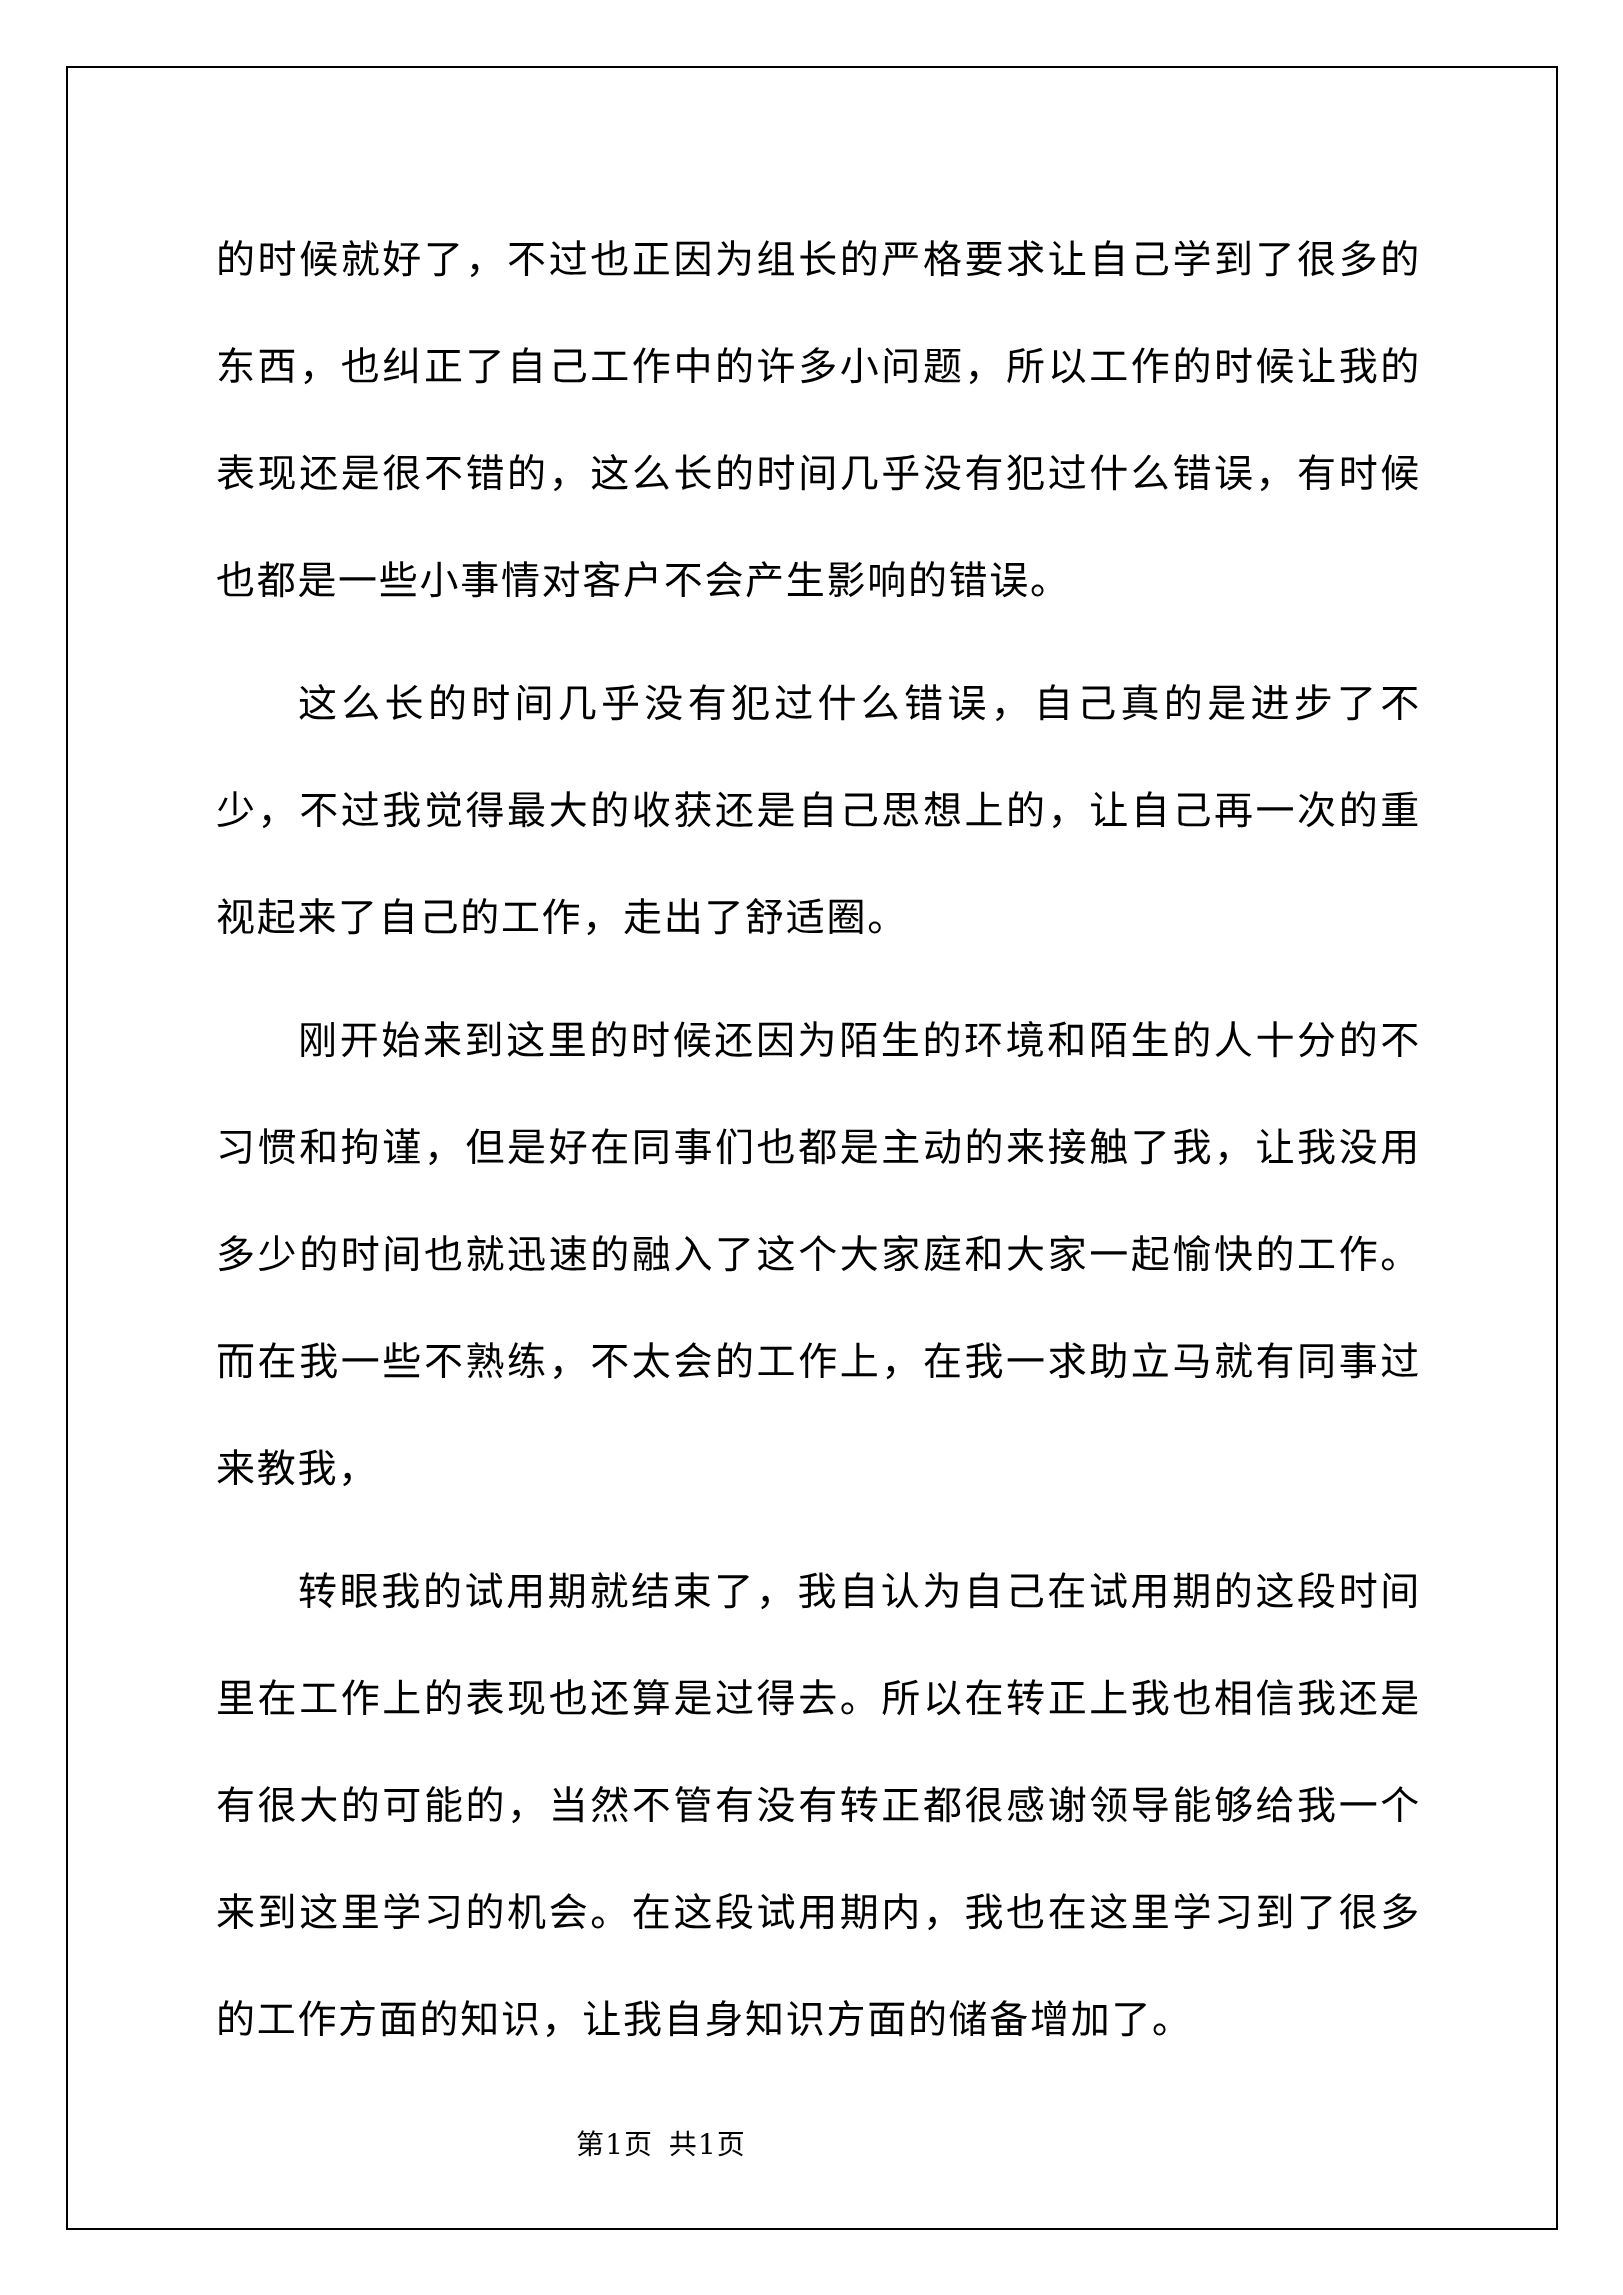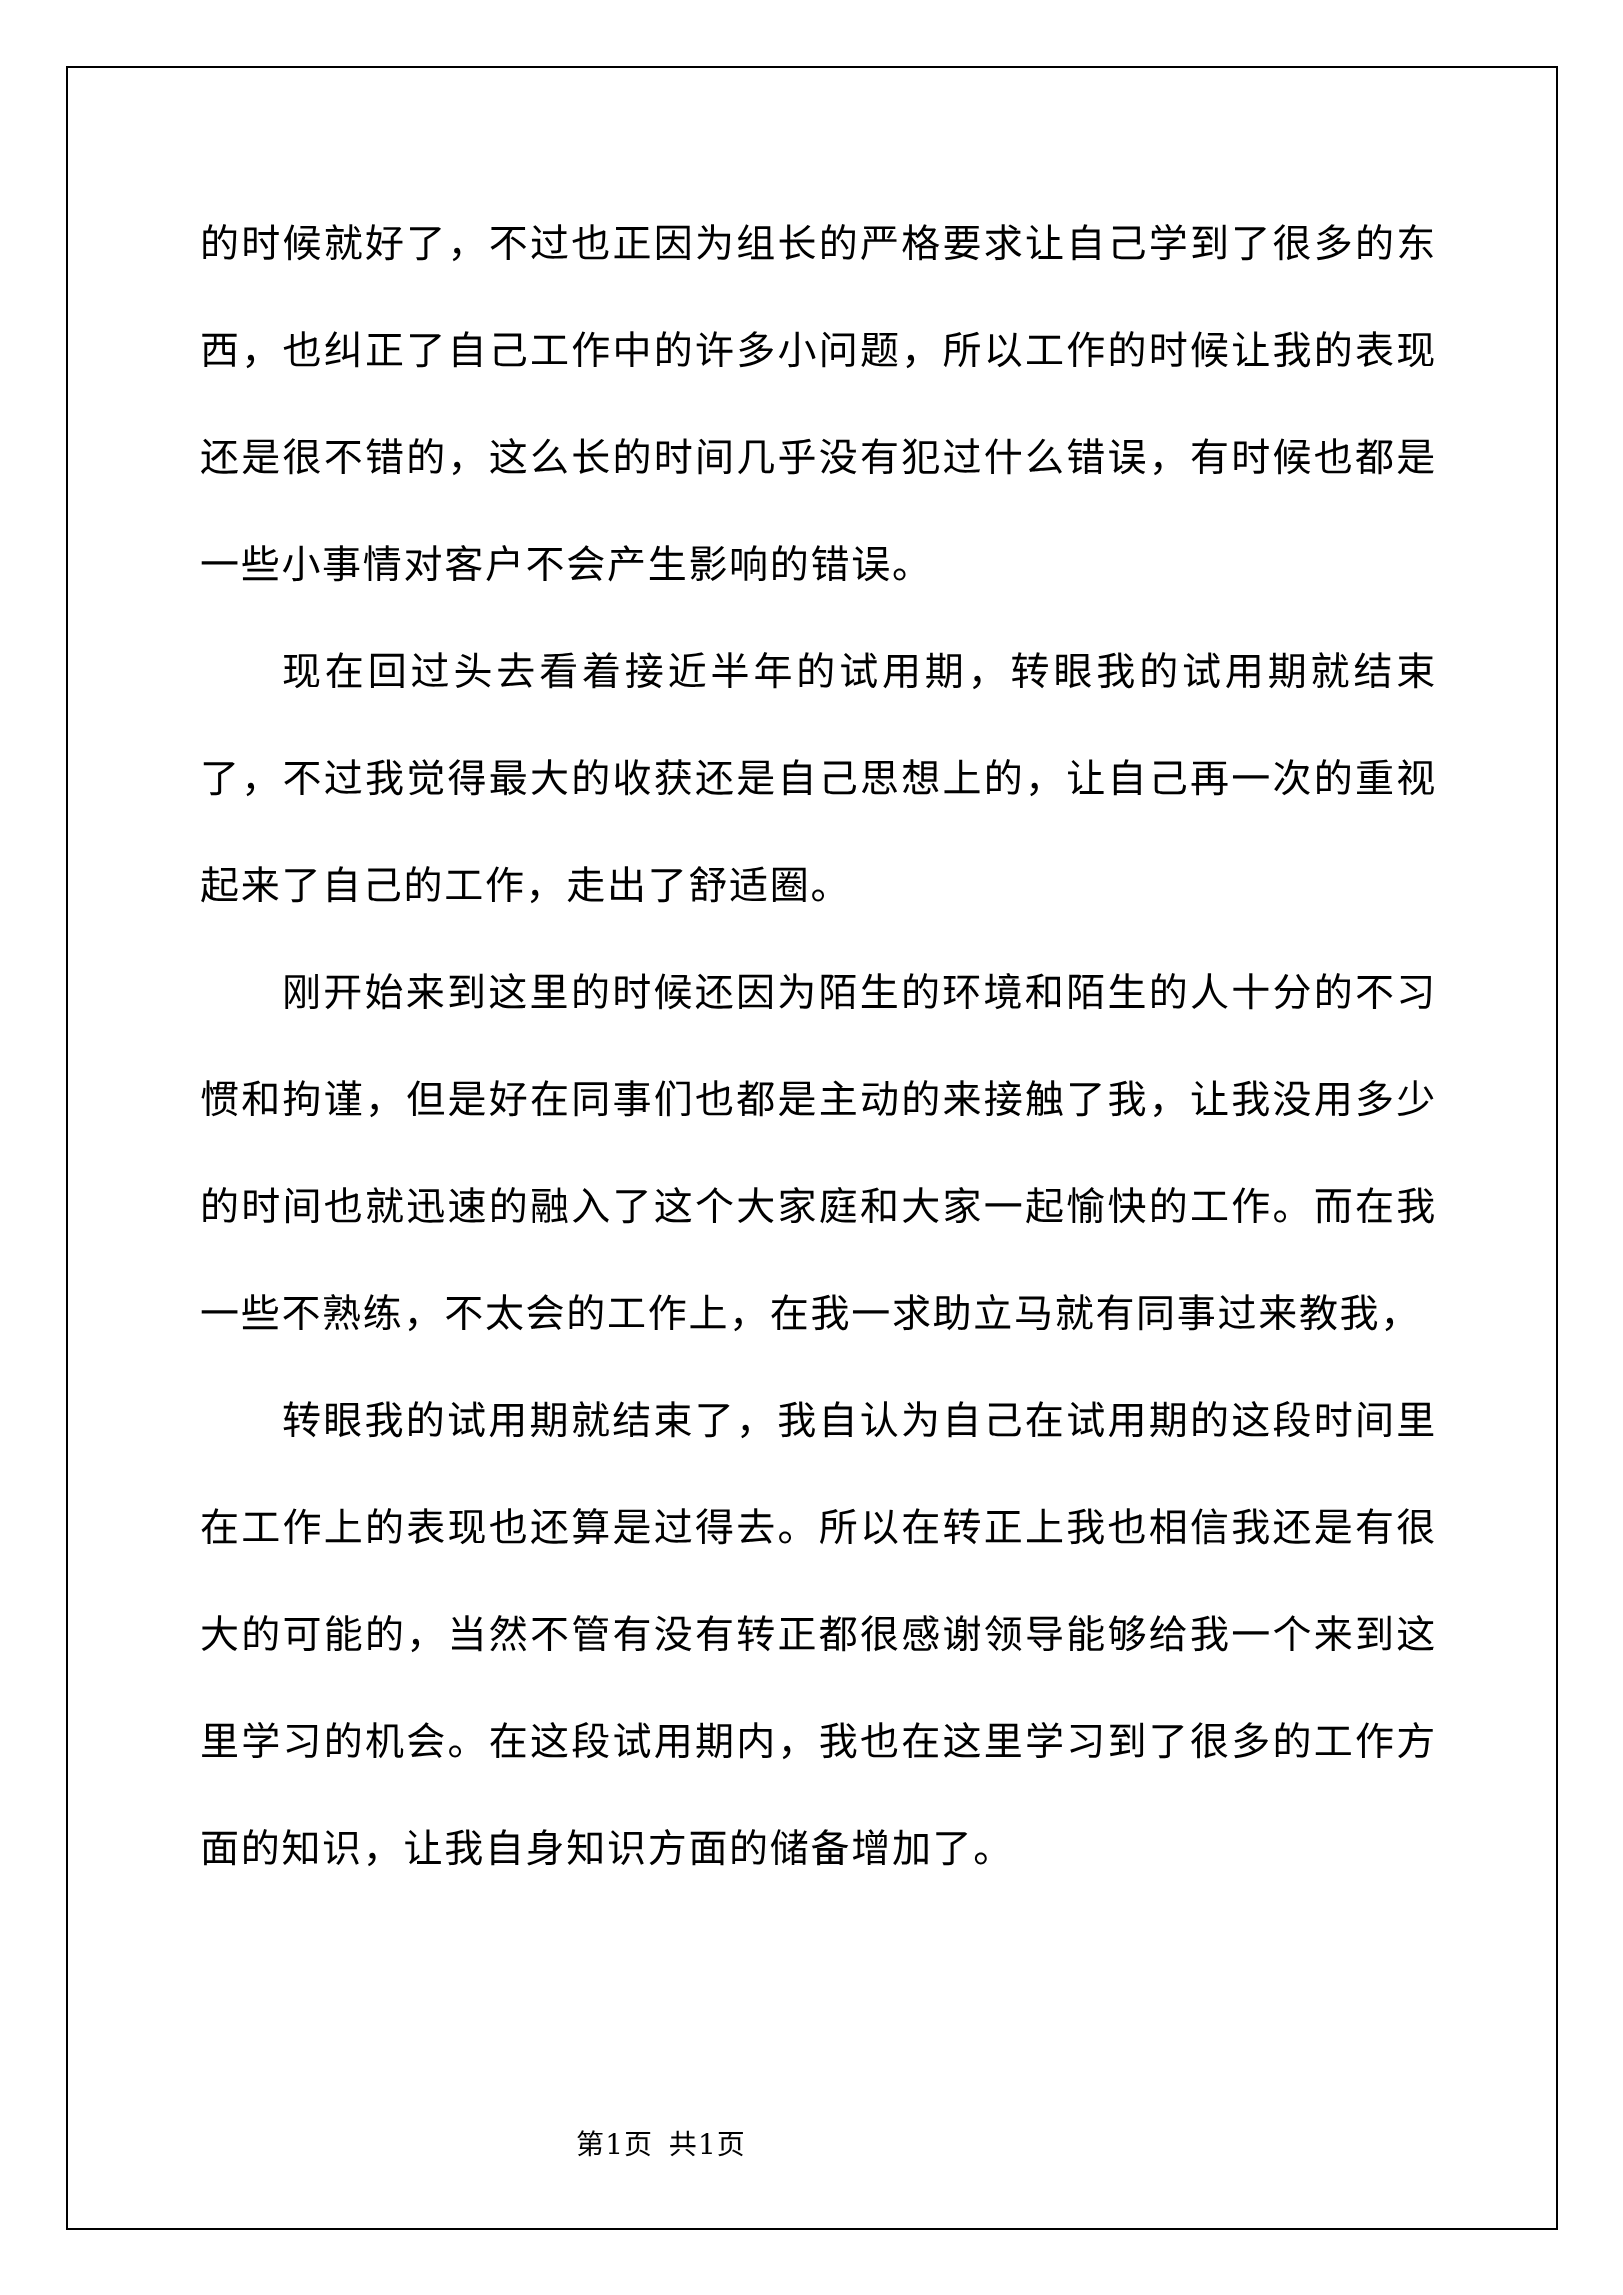--- a/index.html
+++ b/index.html
@@ -37,21 +37,21 @@
     top: 190px;
     width: 1237px;
     color: var(--ink, #000000);
     font-size: 39px;
     line-height: 107px;
     letter-spacing: 1.7px;
     text-align: justify;
     text-justify: inter-ideograph;
   }
   .para {
-    margin: 0;
+    margin: 16px;
     padding: 0;
   }
   .para.indented {
     text-indent: 82px;
   }
   .para.continuation,
   .para.heading {
     text-indent: 0;
   }
   .footer {
@@ -71,21 +71,21 @@
   }
 </style>
 </head>
 <body>
 
 <div class="page">
   <div class="page-border"></div>
 
   <div class="content">
       <p class="para continuation">的时候就好了，不过也正因为组长的严格要求让自己学到了很多的东西，也纠正了自己工作中的许多小问题，所以工作的时候让我的表现还是很不错的，这么长的时间几乎没有犯过什么错误，有时候也都是一些小事情对客户不会产生影响的错误。</p>
-      <p class="para indented">现在回过头去看着接近半年的试用期，转眼我的试用期就结束了，不过我觉得最大的收获还是自己思想上的，让自己再一次的重视起来了自己的工作，走出了舒适圈。</p>
+      <p class="para indented">这么长的时间几乎没有犯过什么错误，自己真的是进步了不少，不过我觉得最大的收获还是自己思想上的，让自己再一次的重视起来了自己的工作，走出了舒适圈。</p>
       <p class="para indented">刚开始来到这里的时候还因为陌生的环境和陌生的人十分的不习惯和拘谨，但是好在同事们也都是主动的来接触了我，让我没用多少的时间也就迅速的融入了这个大家庭和大家一起愉快的工作。而在我一些不熟练，不太会的工作上，在我一求助立马就有同事过来教我，</p>
       <p class="para indented">转眼我的试用期就结束了，我自认为自己在试用期的这段时间里在工作上的表现也还算是过得去。所以在转正上我也相信我还是有很大的可能的，当然不管有没有转正都很感谢领导能够给我一个来到这里学习的机会。在这段试用期内，我也在这里学习到了很多的工作方面的知识，让我自身知识方面的储备增加了。</p>
     </div>
 
   <div class="footer">
     <span class="footer-current">第1页</span><span>共1页</span>
   </div>
 </div>
 
 

